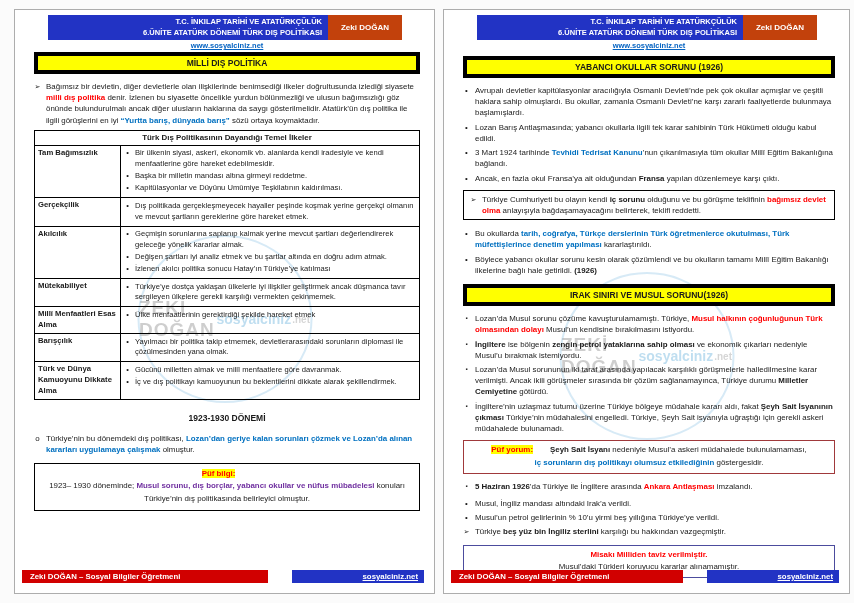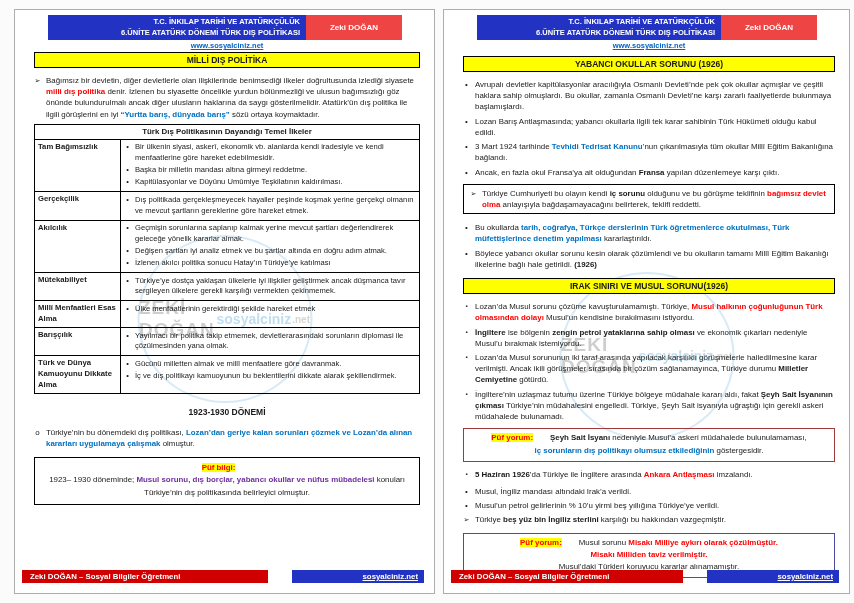--- a/index.html
+++ b/index.html
@@ -22,31 +22,31 @@
   .inner { padding:3px 14px 0 19px; position:relative; z-index:2; }
 
   
   .hdr { display:flex; margin:2px 18px 0 14px; }
   .hdr-blue {
     flex:1; background:#2233C4; color:#fff;
     text-align:right; font-weight:700; font-size:7.5px; line-height:1.4;
     padding:2px 6px 2px 0;
   }
   .hdr-red {
-    width:96px; background:#ef4444; color:#fff; font-weight:700; font-size:8px;
+    width:74px; background:#c2410c; color:#fff; font-weight:700; font-size:8px;
     display:flex; align-items:center; justify-content:center;
   }
   .site-link {
     display:block; text-align:center; font-size:7.5px; font-weight:700;
     color:#0563C1; text-decoration:underline; margin:1px 0 2px;
   }
 
   
   .yh {
-    background:#FFFF00; border:1px solid #000000; font-weight:700; font-size:8.5px;
+    background:#FFFF00; border:4px solid #000000; font-weight:700; font-size:8.5px;
     text-align:center; padding:2px 0; margin:2px 0 7px;
   }
 
   
   .para { display:flex; gap:5px; font-size:7.9px; line-height:1.42; margin:3px 0; }
   .mk { flex:0 0 auto; width:7px; text-align:center; }
   .mk-arrow { font-size:7px; padding-top:1px; }
   .mk-sq { font-size:6px; padding-top:1px; }
   .ptext { flex:1; }
 
@@ -340,21 +340,20 @@
       <div class="para">
         <span class="mk">•</span>
         <span class="ptext"><span>Musul’un petrol gelirlerinin % 10’u yirmi beş yıllığına Türkiye’ye verildi.</span></span>
       </div>
       <div class="para">
         <span class="mk mk-arrow">➢</span>
         <span class="ptext"><span>Türkiye </span><span class="s-b">beş yüz bin İngiliz sterlini</span><span> karşılığı bu hakkından vazgeçmiştir.</span></span>
       </div>
 
       <div class="pbox3">
-        <div><span class="hl">Püf yorum:</span><span><span>Musul sorunu </span><span class="s-red">Misakı Milliye aykırı olarak çözülmüştür.</span></span></div>
         <div><span class="s-red">Misakı Milliden taviz verilmiştir.</span></div>
         <div><span>Musul’daki Türkleri koruyucu kararlar alınamamıştır.</span></div>
       </div>
     </div>
 
     <div class="ftr">
       <div class="ftr-left">Zeki DOĞAN – Sosyal Bilgiler Öğretmeni</div>
       <a class="ftr-right">sosyalciniz.net</a>
     </div>
   </div>

